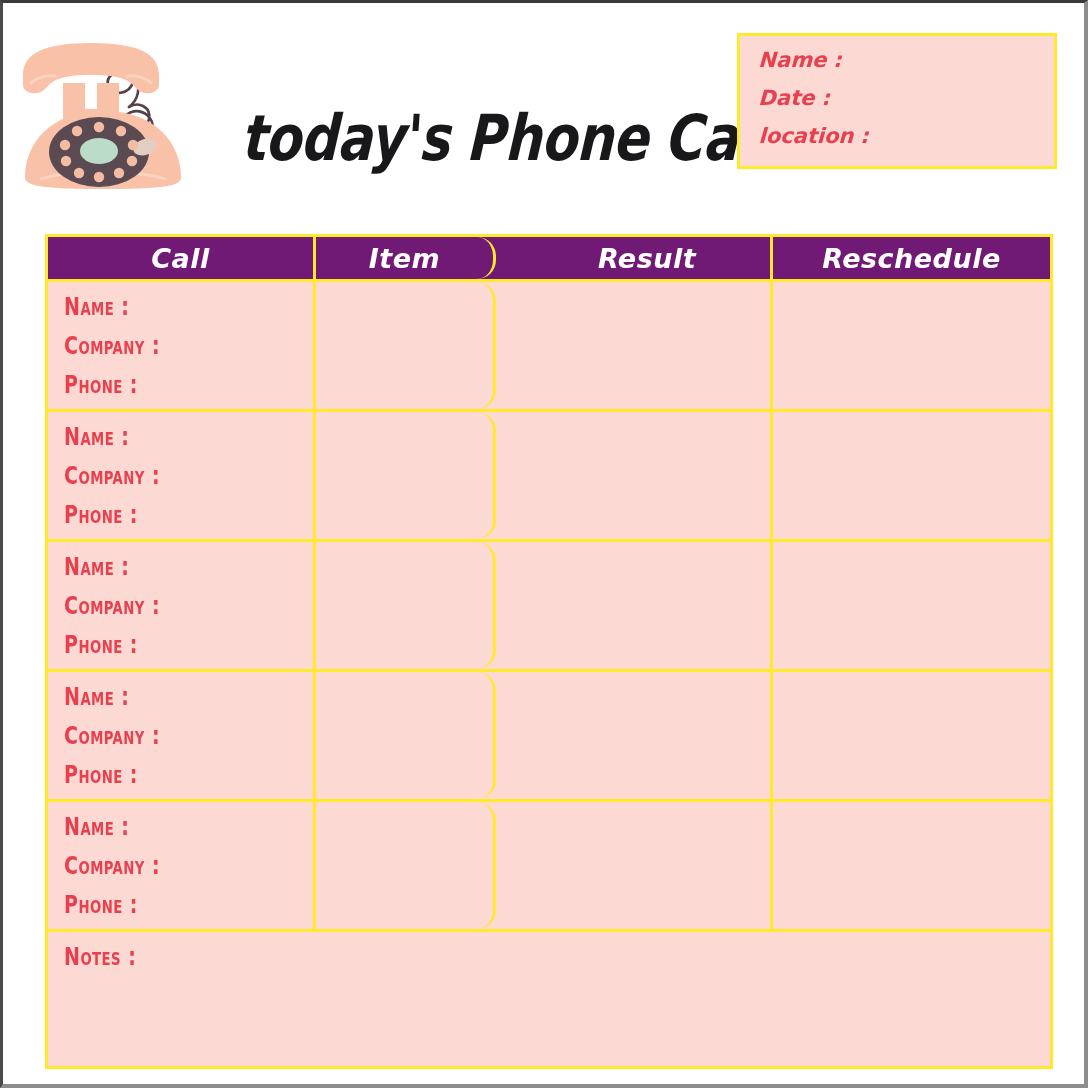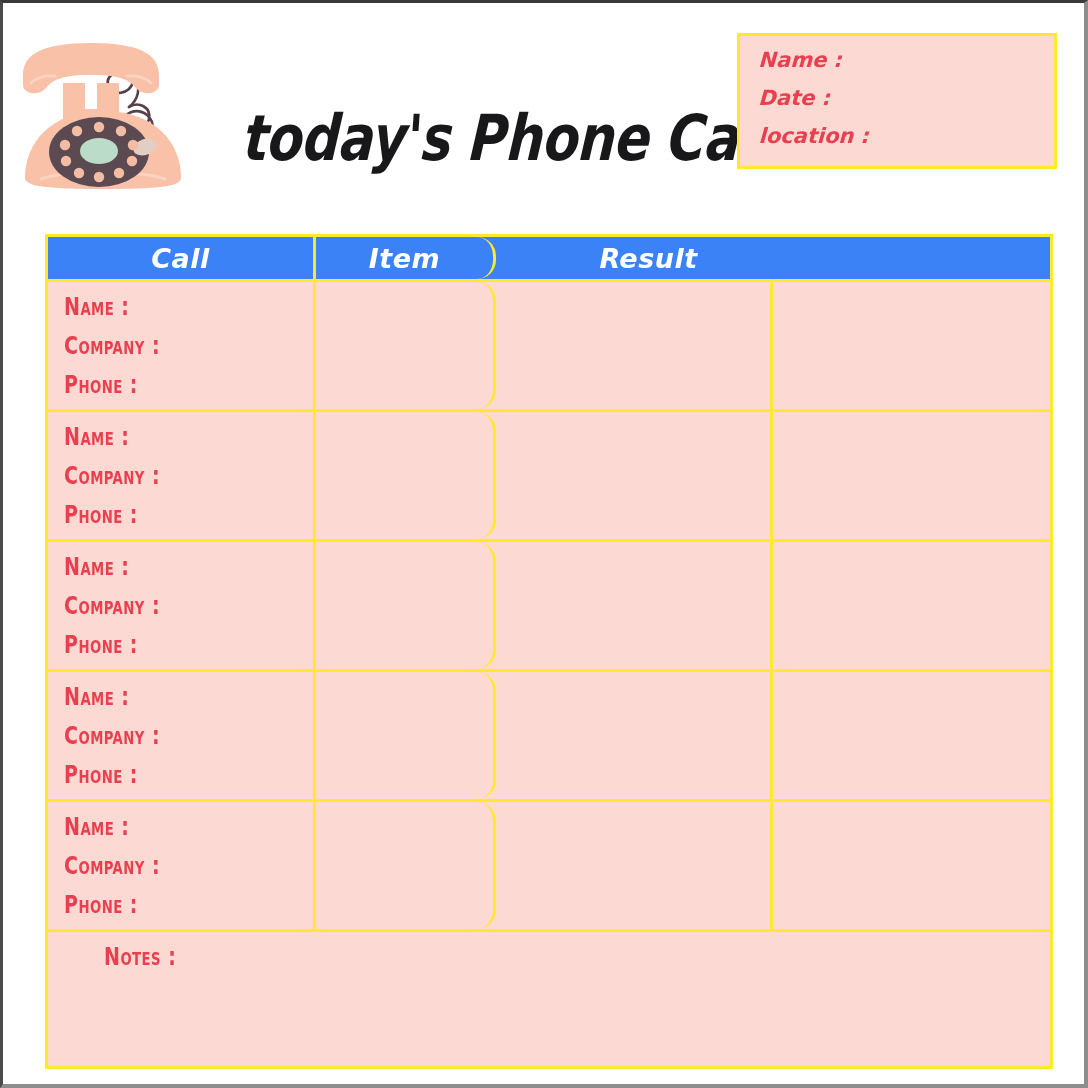--- a/index.html
+++ b/index.html
@@ -92,21 +92,21 @@
     left: 42px;
     top: 231px;
     width: 1008px;
     box-sizing: border-box;
     border: 3px solid #ffe92d;
     background: #fcd9d3;
   }
 
   #table-head {
     display: flex;
-    background: #3b82f6;
+    background: #701a75;
     height: 42px;
   }
   .head-cell {
     box-sizing: border-box;
     height: 42px;
     display: flex;
     align-items: center;
     justify-content: center;
     color: #ffffff;
     font-family: "DejaVu Sans", sans-serif;
@@ -152,21 +152,20 @@
 
   #notes-row {
     display: flex;
     border-top: 3px solid #ffe92d;
     height: 134px;
   }
   #notes-cell {
     box-sizing: border-box;
     width: 1002px;
     padding: 14px 0 0 16px;
-    margin-left: 40px;
   }
   #notes-label {
     font-family: "DejaVu Sans Condensed", "DejaVu Sans", sans-serif;
     font-size: 23px;
     font-weight: 700;
     color: #e8404f;
     line-height: 1.0;
     font-variant: small-caps;
     letter-spacing: 0.5px;
     transform: scaleX(0.92) scaleY(1.05);
@@ -231,20 +230,21 @@
     </div>
 
   </div>
 
   <div id="calls-table">
 
     <div id="table-head">
       <div class="head-cell col-call">Call</div>
       <div class="head-cell col-item">Item</div>
       <div class="head-cell col-result">Result</div>
+      <div class="head-cell col-reschedule">Reschedule</div>
     </div>
 
     <div class="data-row">
       <div class="data-cell col-call">
         <div class="field-label">Name :</div>
         <div class="field-label">Company :</div>
         <div class="field-label">Phone :</div>
       </div>
       <div class="data-cell col-item"></div>
       <div class="data-cell col-result"></div>

